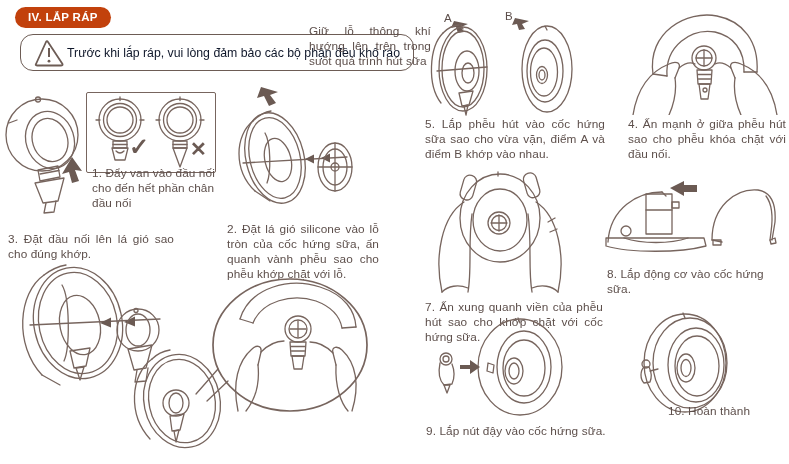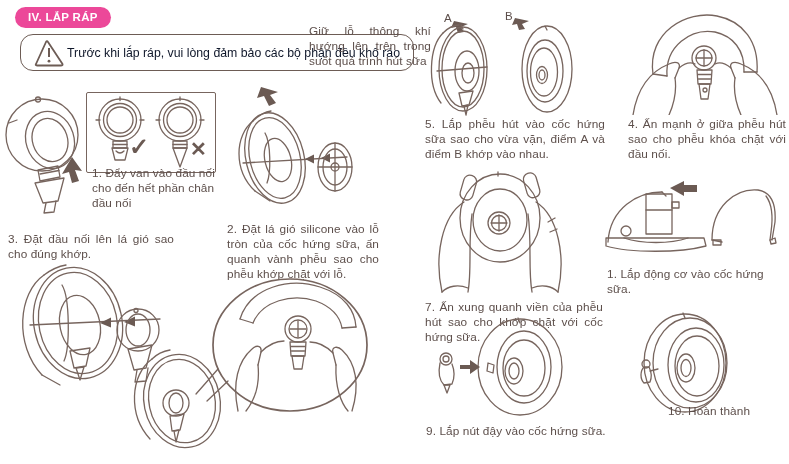--- a/index.html
+++ b/index.html
@@ -1,20 +1,20 @@
 <!DOCTYPE html>
 <html><head>
 <meta charset="utf-8">
 <style>
   html,body{margin:0;padding:0;background:#fff;}
   .page{position:relative;width:789px;height:464px;background:#ffffff;overflow:hidden;
         font-family:"Liberation Sans",sans-serif;}
   
   .badge{position:absolute;left:15px;top:7px;height:21px;padding:0 13px;border-radius:11px;
-         background:#ec4899;color:#ffffff;font-weight:bold;font-size:11.5px;line-height:21px;
+         background:#c2410c;color:#ffffff;font-weight:bold;font-size:11.5px;line-height:21px;
          letter-spacing:.3px;}
   
   .warnbox{position:absolute;left:20px;top:34px;width:394px;height:37px;border:1.5px solid #6d5c55;
            border-radius:13px;display:flex;align-items:center;box-sizing:border-box;}
   .warnbox .wicon{margin-left:12px;flex:0 0 auto;display:block;}
   .warnbox .wtext{flex:1;color:#0f172a;font-size:12.3px;padding-right:10px;}
   
   .t{position:absolute;color:#5d4f4b;font-size:11.8px;line-height:1.28;letter-spacing:.1px;}
   .just{text-align:justify;}
   
@@ -248,21 +248,21 @@
     <circle cx="26" cy="59" r="5"></circle>
     <line x1="62" y1="20" x2="66" y2="24"></line>
 
     <path d="M112,68 C112,34 136,16 158,18 C172,20 176,34 175,50 L172,68"></path>
     <path d="M166,24 C172,32 173,46 171,60 L170,68"></path>
     <line x1="112" y1="68" x2="122" y2="70"></line>
     <rect x="113" y="68" width="8" height="5"></rect>
     <path d="M170,68 L175,66 L176,71 L171,72 Z"></path>
   </svg>
 
-  <div class="t" style="left:607px;top:267px;width:180px;">1. Lắp động cơ vào cốc hứng sữa.</div>
+  <div class="t" style="left:607px;top:267px;width:180px;">8. Lắp động cơ vào cốc hứng sữa.</div>
   <div class="t just" style="left:425px;top:300px;width:178px;">7. Ấn xung quanh viền của phễu hút sao cho khớp chặt với cốc hứng sữa.</div>
 
   <svg class="art" style="left:430px;top:315px;" width="165" height="106" viewBox="0 0 165 106">
     <ellipse cx="90" cy="52" rx="42" ry="48"></ellipse>
     <ellipse cx="94" cy="52" rx="27" ry="36"></ellipse>
     <ellipse cx="94" cy="53" rx="21" ry="28"></ellipse>
     <ellipse cx="84" cy="56" rx="9" ry="13"></ellipse>
     <ellipse cx="84" cy="56" rx="5" ry="8"></ellipse>
     <line x1="88" y1="3" x2="90" y2="8"></line>
     <path d="M58,48 L64,50 L63,58 L57,56 Z"></path>

